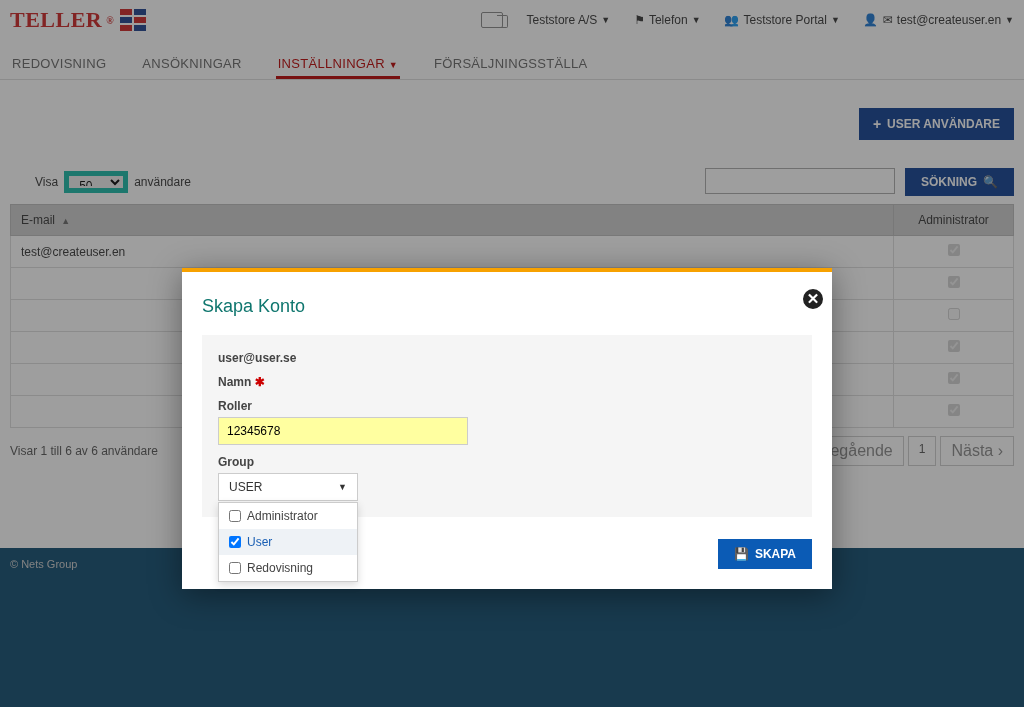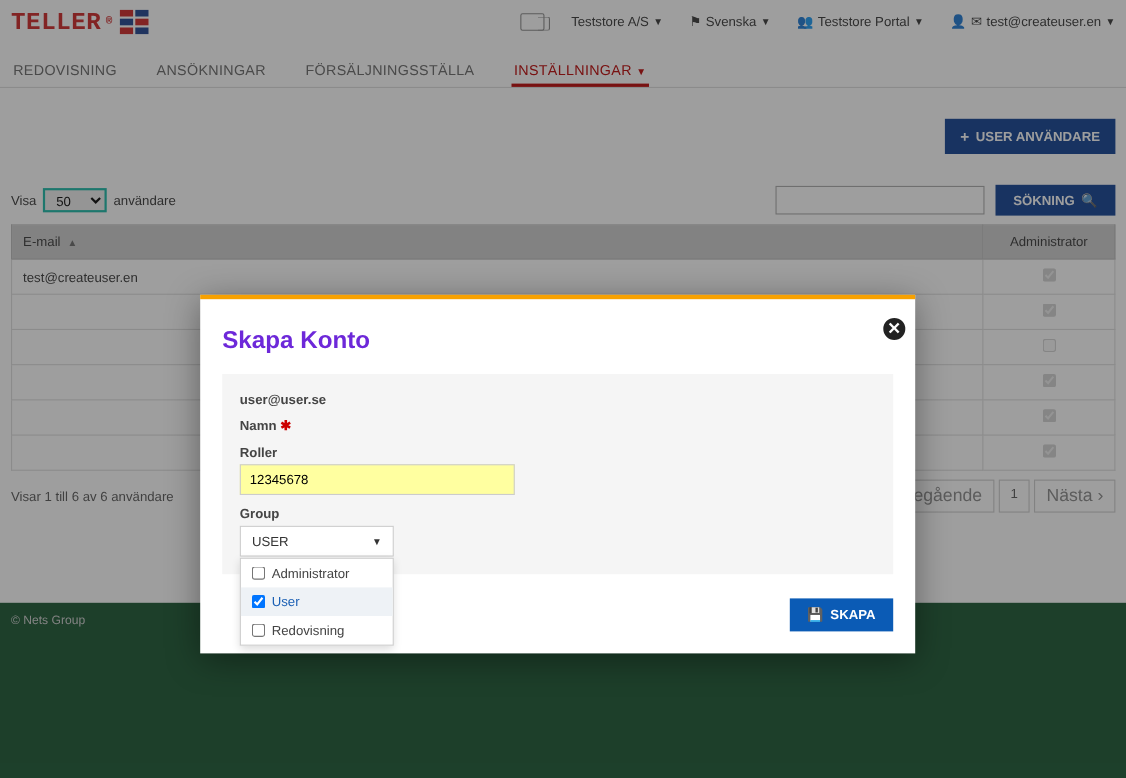--- a/index.html
+++ b/index.html
@@ -15,21 +15,21 @@
   }
   
   .topbar {
     display: flex;
     align-items: center;
     justify-content: space-between;
     padding: 6px 10px 4px 10px;
     height: 38px;
   }
   .logo {
-    font-family: Liberation Mono, monospace;
+    font-family: Liberation Serif, serif;
     font-weight: 900;
     font-size: 22px;
     letter-spacing: 0.5px;
     color: #c22;
     display: flex;
     align-items: center;
     gap: 4px;
   }
   .logo small { font-size: 10px; color:#c22; vertical-align: super; }
   .flagblock {
@@ -101,26 +101,27 @@
     display:flex;align-items:center;gap:6px;
   }
   .btn-primary .plus{font-weight:bold;font-size:14px;}
   .filter-row{
     display:flex;
     align-items:center;
     justify-content:space-between;
     margin-bottom:8px;
     font-size:12px;
     color:#333;
+    margin-left:25px;
   }
   .filter-row .left{display:flex;align-items:center;gap:6px;}
   .filter-row select{
-    border:2px solid #14b8a6;font-size:12px;padding:2px 14px 2px 6px;height:22px;
-  }
-  .filter-row .right{display:flex;align-items:center;gap:10px;}
+    border:5px solid #14b8a6;font-size:12px;padding:2px 14px 2px 6px;height:22px;
+  }
+  .filter-row .right{display:flex;gap:10px;}
   .search-input{
     border:1px solid #aaa;height:26px;width:190px;padding:0 6px;font-size:12px;
   }
   .btn-search{
     background:#0b3d91;color:#fff;border:none;padding:7px 16px;font-size:12px;font-weight:bold;cursor:pointer;display:flex;align-items:center;gap:6px;
   }
   
   table.data{
     width:100%;
     border-collapse:collapse;
@@ -148,21 +149,21 @@
     display:flex;justify-content:space-between;align-items:center;
   }
   .pager{display:flex;gap:4px;}
   .pager button{
     border:1px solid #ccc;background:#fff;color:#888;padding:5px 10px;font-size:16px;cursor:pointer;
   }
   .pager .pagecur{border:1px solid #ccc;background:#fff;padding:5px 10px;font-size:12px;}
   
   .footer{
     position:absolute;left:0;right:0;top:548px;
-    background:#14532d;color:#ccc;font-size:11px;padding:10px 10px;height:160px;
+    background:#0c4a6e;color:#ccc;font-size:11px;padding:10px 10px;height:160px;
   }
   
   .overlay{
     position:absolute;inset:0;
     background:rgba(40,40,40,0.45);
   }
   
   .modal{
     position:absolute;
     left:182px; top:268px;
@@ -176,21 +177,21 @@
     position:absolute;
     right:-7px;top:12px;
     width:26px;height:26px;border-radius:50%;
     background:#222;color:#fff;
     display:flex;align-items:center;justify-content:center;
     font-size:15px;font-weight:bold;cursor:pointer;border:3px solid #fff;
     transform:translate(50%,0);
   }
   .modal-close{right:6px;top:14px;transform:none;}
   .modal h2{
-    font-size:22px;font-weight:bold;color:#6d28d9;margin-bottom:18px;
+    font-size:18px;font-weight:normal;color:#0f766e;margin-bottom:18px;
   }
   .form-panel{
     background:#f5f5f5;
     padding:16px;
   }
   .form-panel .email-static{
     font-size:12px;font-weight:bold;color:#444;margin-bottom:10px;
   }
   .form-panel label{
     display:block;font-size:12px;font-weight:bold;color:#444;margin-bottom:4px;margin-top:10px;
@@ -252,45 +253,45 @@
     </span>
   </div>
   <div class="topright">
     <span class="iconbox"></span>
     <span class="item">
       <span>Teststore A/S</span>
       <span class="caret">▼</span>
     </span>
     <span class="item">
       <span class="glyph">⚑</span>
-      <span>Svenska</span>
+      <span>Telefon</span>
       <span class="caret">▼</span>
     </span>
     <span class="item">
       <span class="glyph">👥</span>
       <span>Teststore Portal</span>
       <span class="caret">▼</span>
     </span>
     <span class="item">
       <span class="glyph">👤</span>
       <span class="glyph">✉</span>
       <span>test@createuser.en</span>
       <span class="caret">▼</span>
     </span>
   </div>
 </div>
 
 <div class="nav">
   <div class="navitem">REDOVISNING</div>
   <div class="navitem">ANSÖKNINGAR</div>
-  <div class="navitem">FÖRSÄLJNINGSSTÄLLA</div>
   <div class="navitem active">
     <span>INSTÄLLNINGAR</span>
     <span class="caret">▼</span>
   </div>
+  <div class="navitem">FÖRSÄLJNINGSSTÄLLA</div>
 </div>
 
 <div class="page">
 
   <div class="toolbar-row">
     <button class="btn-primary">
       <span class="plus">+</span>
       <span>USER ANVÄNDARE</span>
     </button>
   </div>

